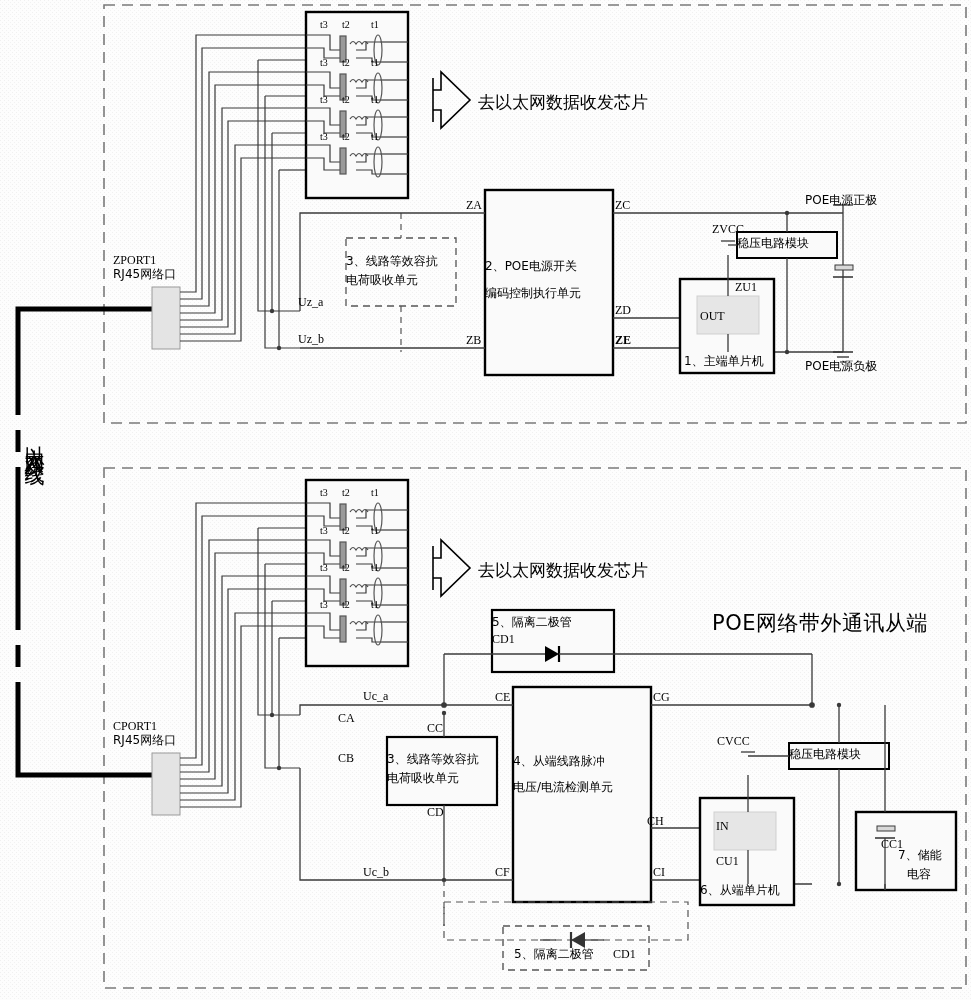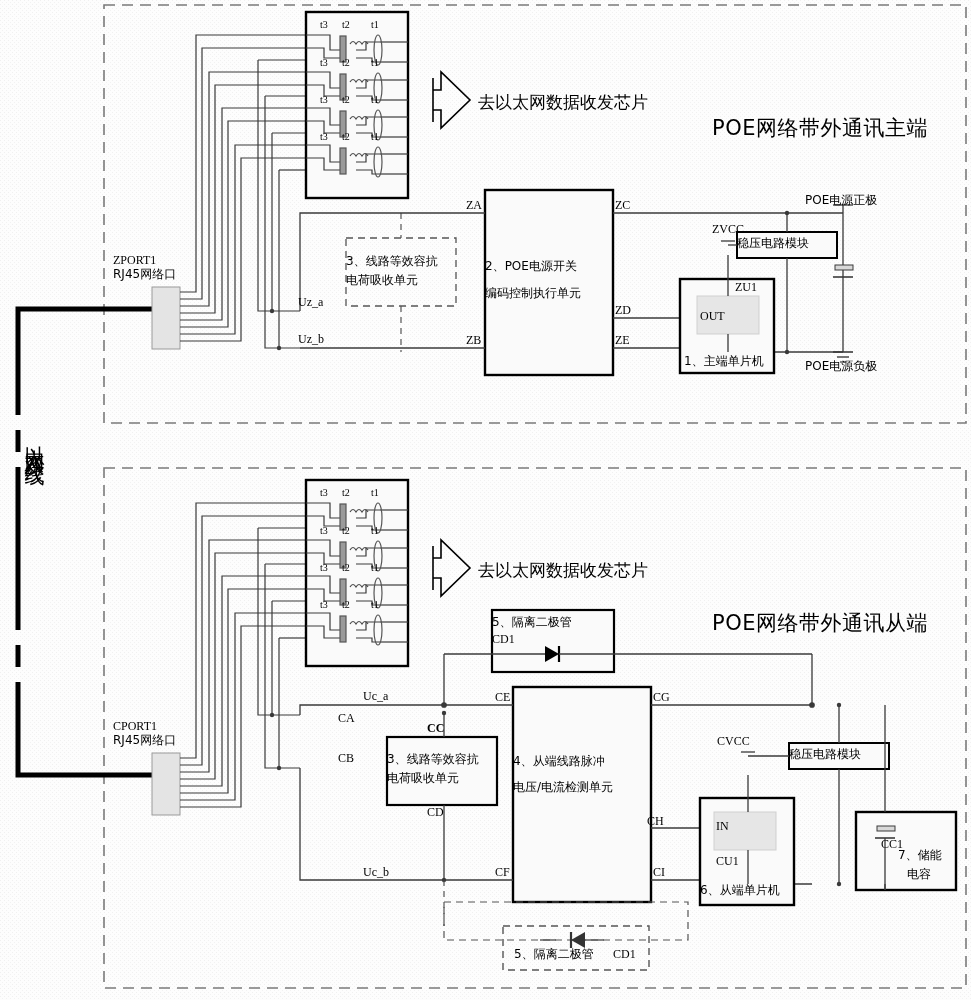--- a/index.html
+++ b/index.html
@@ -312,21 +312,20 @@
     <g>
       <rect x="503" y="926" width="146" height="44" fill="none" stroke="#555" stroke-width="1.4" stroke-dasharray="7,5"></rect>
       <rect x="444" y="902" width="244" height="38" fill="none" stroke="#555" stroke-width="1.2" stroke-dasharray="7,5"></rect>
       <path d="M540 940 L556 940" stroke="#555" stroke-width="1.4"></path>
       <path d="M585 932 L571 940 L585 948 Z" fill="#333"></path>
       <path d="M571 932 L571 948" stroke="#333" stroke-width="2.2"></path>
       <path d="M585 940 L604 940" stroke="#555" stroke-width="1.4"></path>
     </g>
   </svg>
 
-  <div class="lbl cn big" style="left:712px;top:117px;">POE网络带外通讯主端</div>
   <div class="lbl cn med" style="left:478px;top:93px;">去以太网数据收发芯片</div>
 
   <div class="lbl cn" style="left:22px;top:430px;width:24px;font-size:20px;writing-mode:vertical-rl;letter-spacing:4px;">以太网双绞线</div>
 
   <div class="lbl mono sm" style="left:113px;top:254px;">ZPORT1</div>
   <div class="lbl cn sm" style="left:113px;top:268px;">RJ45网络口</div>
 
   <div class="lbl mono xs" style="left:320px;top:19px;">t3</div>
   <div class="lbl mono xs" style="left:342px;top:19px;">t2</div>
   <div class="lbl mono xs" style="left:371px;top:19px;">t1</div>
@@ -348,21 +347,21 @@
 
   <div class="lbl cn sm ctr" style="left:485px;top:260px;width:128px;">2、POE电源开关</div>
   <div class="lbl cn sm ctr" style="left:485px;top:287px;width:128px;">编码控制执行单元</div>
 
   <div class="lbl mono sm" style="left:298px;top:296px;">Uz_a</div>
   <div class="lbl mono sm" style="left:298px;top:333px;">Uz_b</div>
   <div class="lbl mono sm" style="left:466px;top:199px;">ZA</div>
   <div class="lbl mono sm" style="left:466px;top:334px;">ZB</div>
   <div class="lbl mono sm" style="left:615px;top:199px;">ZC</div>
   <div class="lbl mono sm" style="left:615px;top:304px;">ZD</div>
-  <div class="lbl mono sm" style="left:615px;top:334px;">ZE</div>
+  <div class="lbl mono sm" style="left:615px;top:334px;font-weight:bold;">ZE</div>
 
   <div class="lbl mono sm" style="left:735px;top:281px;">ZU1</div>
   <div class="lbl mono sm" style="left:700px;top:310px;">OUT</div>
   <div class="lbl cn sm" style="left:684px;top:355px;">1、主端单片机</div>
 
   <div class="lbl mono sm" style="left:712px;top:223px;">ZVCC</div>
   <div class="lbl cn sm ctr" style="left:737px;top:237px;width:100px;">稳压电路模块</div>
   <div class="lbl cn sm" style="left:805px;top:194px;">POE电源正极</div>
   <div class="lbl cn sm" style="left:805px;top:360px;">POE电源负极</div>
 
@@ -394,21 +393,21 @@
   <div class="lbl cn sm ctr" style="left:387px;top:753px;width:110px;">3、线路等效容抗</div>
   <div class="lbl cn sm ctr" style="left:387px;top:772px;width:110px;">电荷吸收单元</div>
 
   <div class="lbl cn sm ctr" style="left:513px;top:755px;width:138px;">4、从端线路脉冲</div>
   <div class="lbl cn sm ctr" style="left:513px;top:781px;width:154px;">电压/电流检测单元</div>
 
   <div class="lbl mono sm" style="left:363px;top:690px;">Uc_a</div>
   <div class="lbl mono sm" style="left:363px;top:866px;">Uc_b</div>
   <div class="lbl mono sm" style="left:338px;top:712px;">CA</div>
   <div class="lbl mono sm" style="left:338px;top:752px;">CB</div>
-  <div class="lbl mono sm" style="left:427px;top:722px;font-weight:bold;">CC</div>
+  <div class="lbl mono sm" style="left:427px;top:722px;">CC</div>
   <div class="lbl mono sm" style="left:427px;top:806px;">CD</div>
   <div class="lbl mono sm" style="left:495px;top:691px;">CE</div>
   <div class="lbl mono sm" style="left:495px;top:866px;">CF</div>
   <div class="lbl mono sm" style="left:653px;top:691px;">CG</div>
   <div class="lbl mono sm" style="left:647px;top:815px;">CH</div>
   <div class="lbl mono sm" style="left:653px;top:866px;">CI</div>
 
   <div class="lbl mono sm" style="left:716px;top:820px;">IN</div>
   <div class="lbl mono sm" style="left:716px;top:855px;">CU1</div>
   <div class="lbl cn sm" style="left:700px;top:884px;">6、从端单片机</div>

